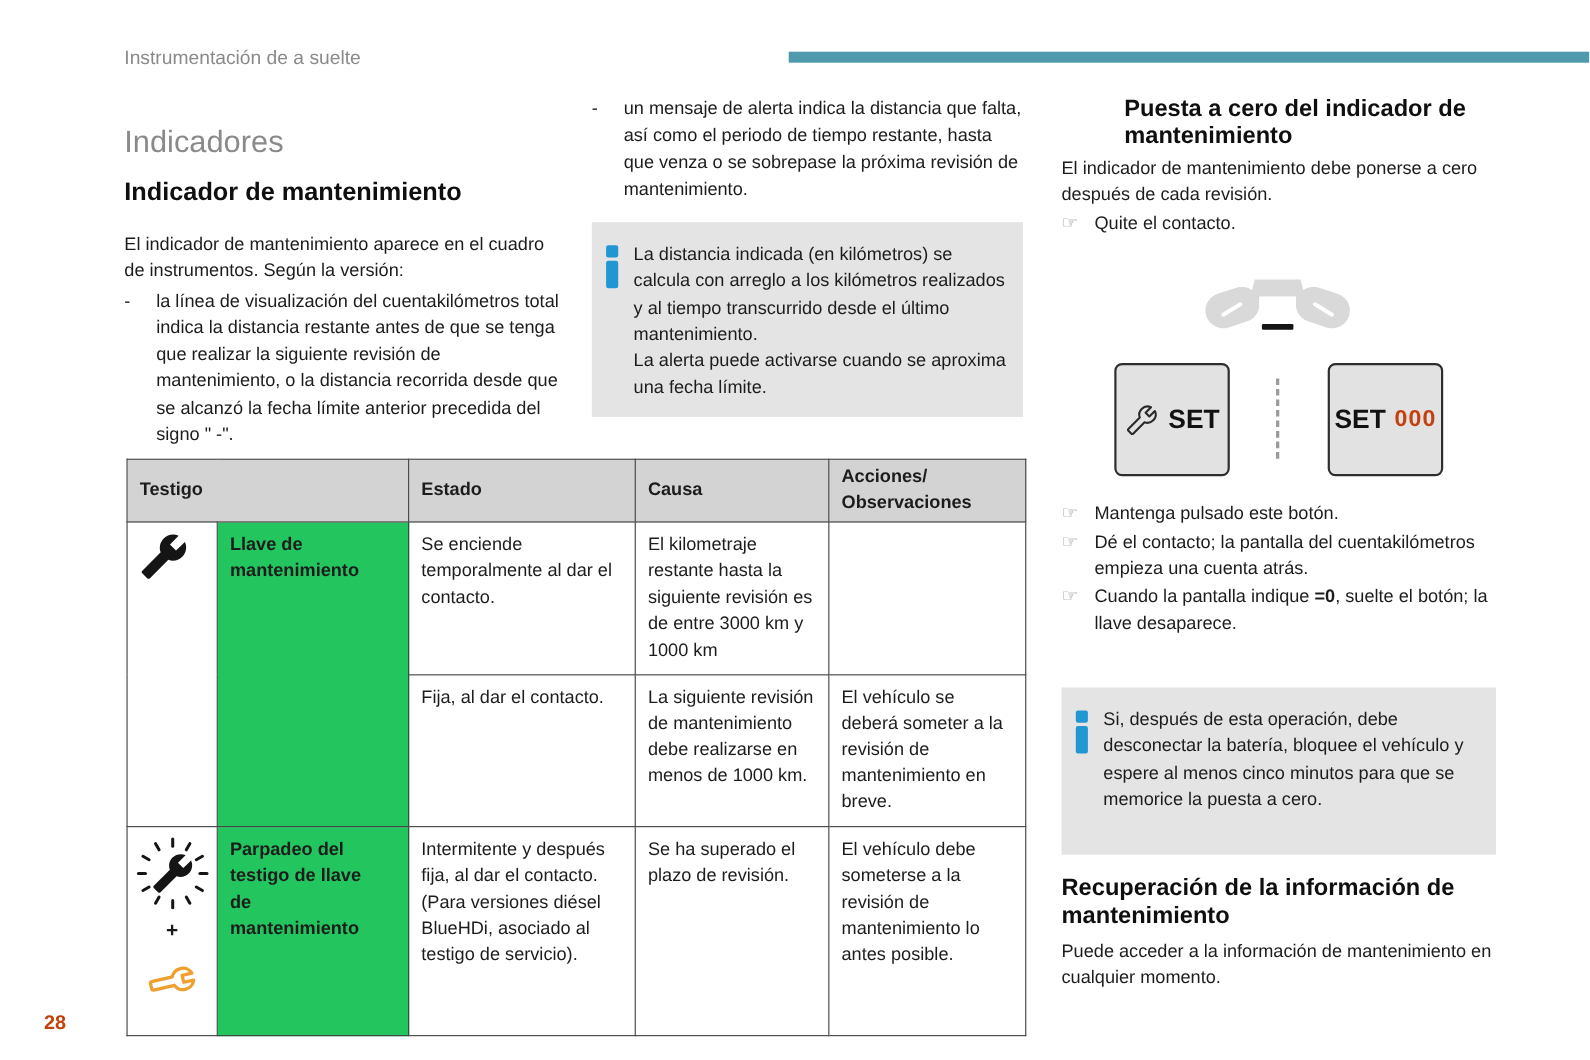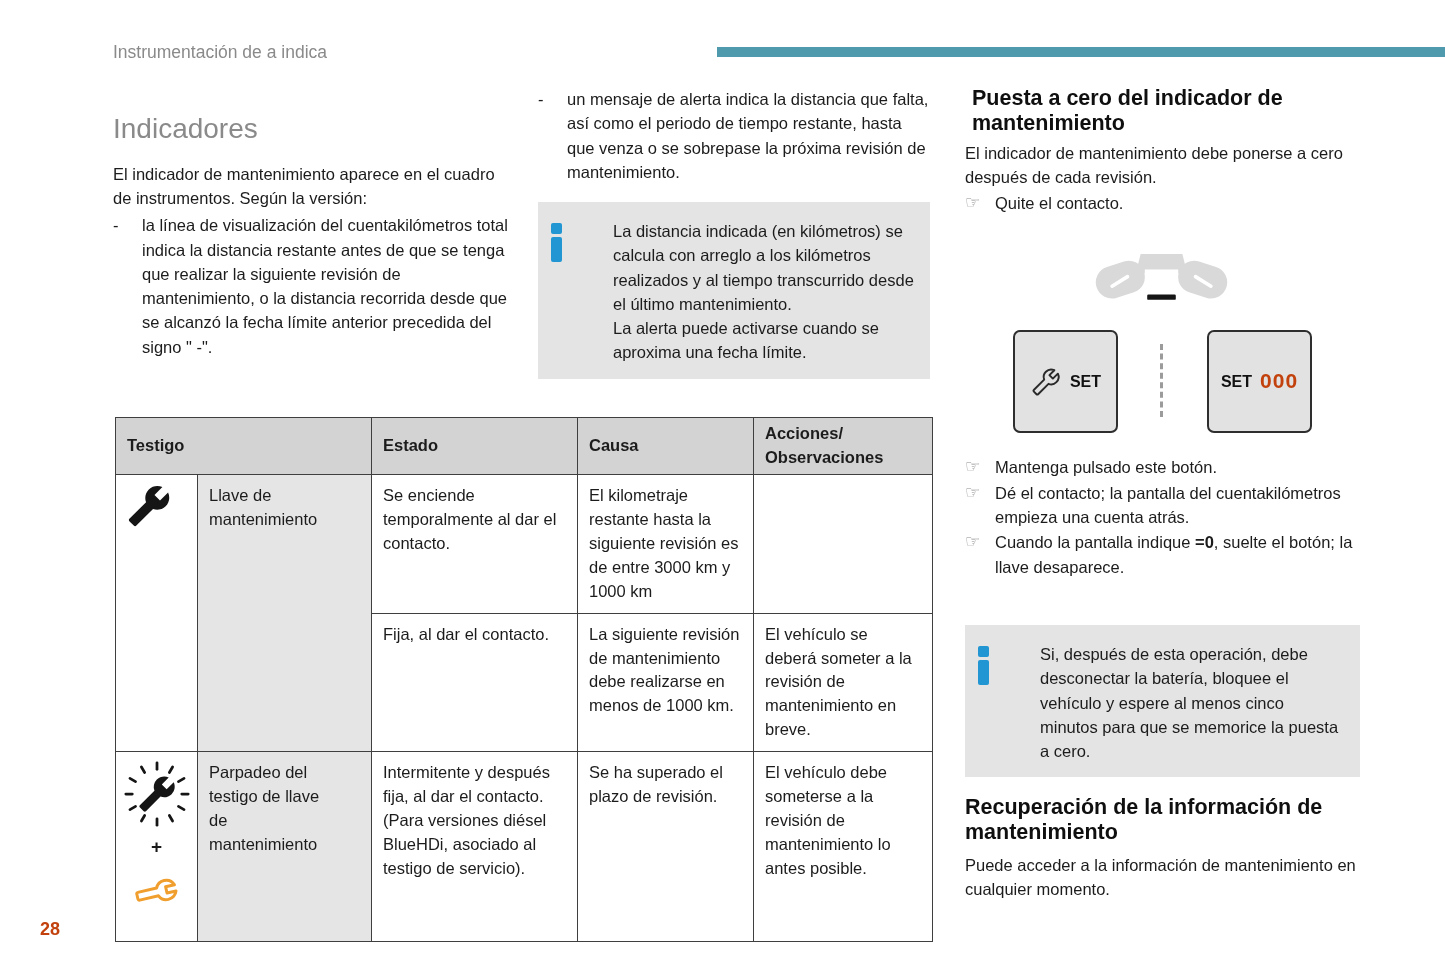--- a/index.html
+++ b/index.html
@@ -25,74 +25,75 @@
   .mid-col { position:absolute; left:538px; top:85px; width:392px; }
   .info-box {
     position:absolute; background:#e4e4e4; display:flex; box-sizing:border-box;
     padding:17px 14px 0 13px;
   }
   .info-box.mid { left:538px; top:202px; width:392px; height:177px; }
   .info-box.right { left:965px; top:625px; width:395px; height:152px; }
   .info-glyph { flex:0 0 11px; margin:4px 14px 0 0; }
   .info-glyph .dot { width:11px; height:11px; background:#2196d3; border-radius:2px; }
   .info-glyph .bar { width:11px; height:25px; background:#2196d3; border-radius:2px; margin-top:3px; }
-  .info-text { flex:1;margin-left:37px; }
+  .info-text { flex:1; }
 
   
   table.ind-table {
     position:absolute; left:115px; top:395px; width:817px;
     border-collapse:collapse; table-layout:fixed; font-size:16.5px; line-height:1.45;margin-top:22px;
   }
   .ind-table th, .ind-table td { border:1.5px solid #3f3f3f; text-align:left; vertical-align:top; padding:9px 11px; }
   .ind-table thead th { background:#d3d3d3; font-weight:bold; vertical-align:middle; height:48px; padding:4px 11px; }
   .cell-icon { text-align:center; padding-top:16px; }
-  .cell-label { background:#e5e5e5; font-weight:normal; }
+  .cell-label { background:#22c55e; font-weight:bold; }
   .cell-label .label-inner { width:122px; }
   .icon-stack { display:flex; flex-direction:column; align-items:center; }
   .plus-sign { font-size:19px; font-weight:bold; margin:6px 0 10px 0; color:#1a1a1a; }
 
   
   .r-title { position:absolute; font-size:21.5px; font-weight:bold; color:#0f0f0f; line-height:1.18; }
-  .r-title.t1 { left:972px; top:86px; width:380px; }
+  .r-title.t1 { left:1022px; top:86px; width:380px; }
   .r-title.t2 { left:965px; top:795px; width:385px; }
   .r-para { position:absolute; width:392px; }
   .r-para.p1 { left:965px; top:141px; }
   .r-para.p2 { left:965px; top:853px; }
   .pointer-item { display:flex; }
   .pointer-marker { width:30px; flex:0 0 30px; color:#8f8f8f; font-size:17px; }
   .r-step0 { position:absolute; left:965px; top:191px; width:392px; }
   .r-steps { position:absolute; left:965px; top:455px; width:398px; }
   .r-steps .pointer-item { margin-bottom:1px; }
 
   
   .cluster { position:absolute; left:1093px; top:248px; }
   .set-btn {
     position:absolute; width:101px; height:99px; background:#e2e2e2;
     border:2.5px solid #2e2e2e; border-radius:7px;
     display:flex; align-items:center; justify-content:center; gap:8px;
   }
   .set-btn.left { left:1013px; top:330px; }
   .set-btn.right { left:1207px; top:330px; }
-  .set-label { font-weight:bold; font-size:16px; color:#111; }
+  .set-label { font-weight:bold; font-size:24px; color:#111; }
   .set-zeros { font-weight:bold; font-size:21px; color:#c2410c; letter-spacing:1px; }
   .dash-divider { position:absolute; left:1160px; top:344px; height:73px; border-left:3px dashed #9b9b9b; }
 
   .page-number { position:absolute; left:40px; top:916px; font-size:18px; font-weight:bold; color:#c2410c; }
   .bold { font-weight:bold; }
 </style>
 </head>
 <body>
 
 <div class="page">
 
-  <div class="header-title">Instrumentación de a indica</div>
+  <div class="header-title">Instrumentación de a suelte</div>
   <div class="accent-bar"></div>
 
   <div class="left-col">
     <h1 class="title-gray">Indicadores</h1>
+    <h2 class="title-black">Indicador de mantenimiento</h2>
     <p class="para">El indicador de mantenimiento aparece en el cuadro de instrumentos. Según la versión:</p>
     <div class="dash-item">
       <span class="dash-marker">-</span>
       <span class="dash-text">la línea de visualización del cuentakilómetros total indica la distancia restante antes de que se tenga que realizar la siguiente revisión de mantenimiento, o la distancia recorrida desde que se alcanzó la fecha límite anterior precedida del signo " -".</span>
     </div>
   </div>
 
   <div class="mid-col">
     <div class="dash-item">
       <span class="dash-marker">-</span>

